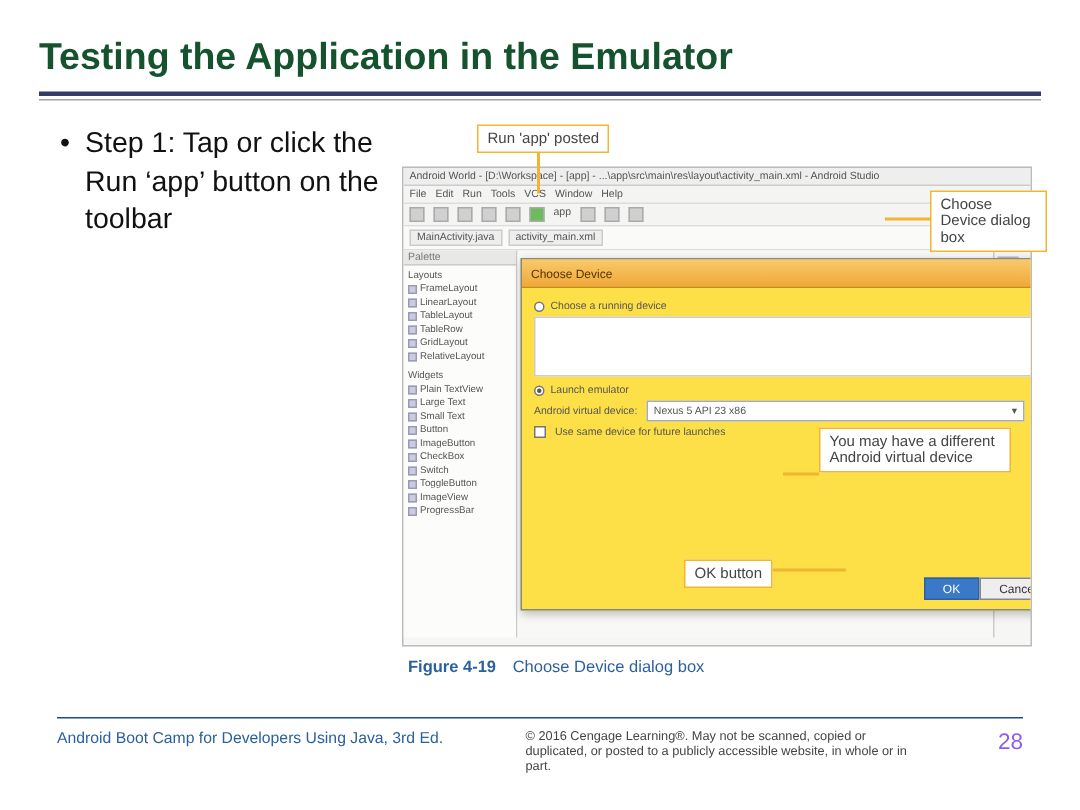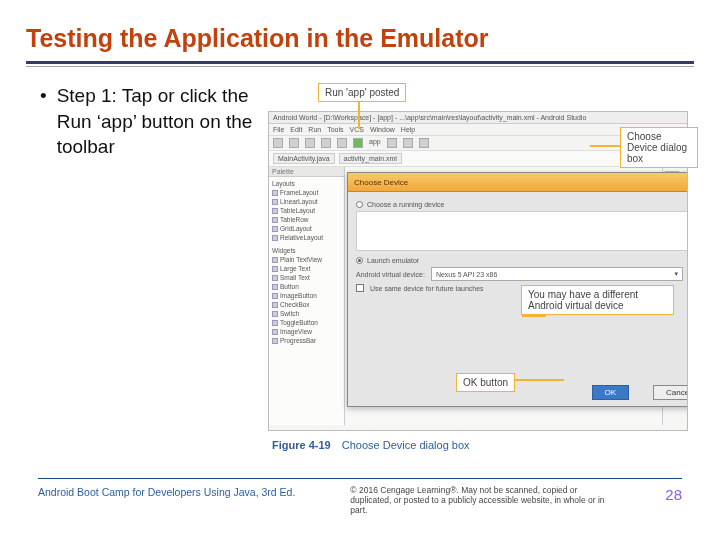--- a/index.html
+++ b/index.html
@@ -7,21 +7,21 @@
     width: 720px;
     height: 540px;
     font-family: Arial, Helvetica, sans-serif;
     background: #fff;
     position: relative;
     overflow: hidden;
   }
   .slide-title {
     font-size: 25px;
     font-weight: bold;
-    color: #c2410c;
+    color: #14532d;
     padding: 24px 26px 8px 26px;
   }
   .rule-thick {
     height: 3px;
     background: #333b66;
     margin: 0 26px 2px 26px;
   }
   .rule-thin {
     height: 1px;
     background: #a0a0b0;
@@ -121,21 +121,21 @@
   .pal-group { font-size:6.5px; padding:2px 3px; color:#555; }
   .pal-group div { padding:1px 0; display:flex; align-items:center; gap:2px; }
   .pal-sq { width:6px; height:6px; background:#ccd; border:1px solid #99b; }
   .canvas { flex:1; background:#f8f8f6; position:relative; border-right:1px solid #ccc; }
   .rightgutter { width:24px; display:flex; flex-direction:column; gap:4px; padding:4px 2px; }
   .rightgutter div { width:14px; height:14px; border:1px solid #bbb; background:#eee; }
   .dialog {
     position: absolute;
     top: 5px; left: 2px;
     width: 366px; height: 235px;
-    background: #e5e5e5;
+    background: #fde047;
     border: 1px solid #888;
     box-shadow: 0 2px 6px rgba(0,0,0,0.25);
     z-index:3;
   }
   .dialog-title {
     background: linear-gradient(#f9c96a,#f0a83a);
     border-bottom:1px solid #c88a20;
     font-size:8px;
     padding:3px 6px;
     color:#553300;
@@ -150,21 +150,21 @@
     border:1px solid #ccc; height:40px; background:#fff; margin:2px 0 6px 0;
     padding:2px 4px;
   }
   .sub-row { display:flex; gap:6px; align-items:center; margin:3px 0; }
   .dropdown {
     flex:1; border:1px solid #aaa; background:#fff; height:14px;
     font-size:7px; padding:1px 4px; display:flex; justify-content:space-between; align-items:center;
   }
   .checkbox { width:8px; height:8px; border:1px solid #777; background:#fff; }
   .dialog-buttons {
-    position:absolute; bottom:6px; right:8px; display:flex; gap:24px;
+    position:absolute; bottom:6px; right:8px; display:flex; gap:0;
   }
   .btn {
     font-size:8px; padding:2px 12px; border:1px solid #888;
     background:#eee; color:#333;
   }
   .btn.ok { background:#3a78c8; color:#fff; border-color:#2e5fa0; }
   .figure-caption {
     position:absolute; top: 356px; left: 4px;
     font-size: 11px; color:#2b5f9e;
   }
@@ -200,21 +200,21 @@
   </div>
 
   <div class="figure-col">
 
     <div class="callout" style="top:0; left:50px;">Run 'app' posted</div>
     <div class="callout-line" style="top:18px; left:90px; width:2px; height:28px;"></div>
 
     <div class="callout" style="top:44px; right:2px; width:78px; white-space:normal;">Choose Device dialog box</div>
     <div class="callout-line" style="top:62px; right:80px; width:30px; height:2px;"></div>
 
-    <div class="callout" style="top:202px; right:26px; width:153px; white-space:normal;">You may have a different Android virtual device</div>
+    <div class="callout" style="top:202px; right:26px; width:128px; white-space:normal;">You may have a different Android virtual device</div>
     <div class="callout-line" style="top:232px; right:154px; width:24px; height:2px;"></div>
 
     <div class="callout" style="top:290px; left:188px;">OK button</div>
     <div class="callout-line" style="top:296px; left:242px; width:54px; height:2px;"></div>
 
     <div class="screenshot">
       <div class="titlebar">Android World - [D:\Workspace] - [app] - ...\app\src\main\res\layout\activity_main.xml - Android Studio</div>
       <div class="menubar">
         <span>File</span>
         <span>Edit</span>

